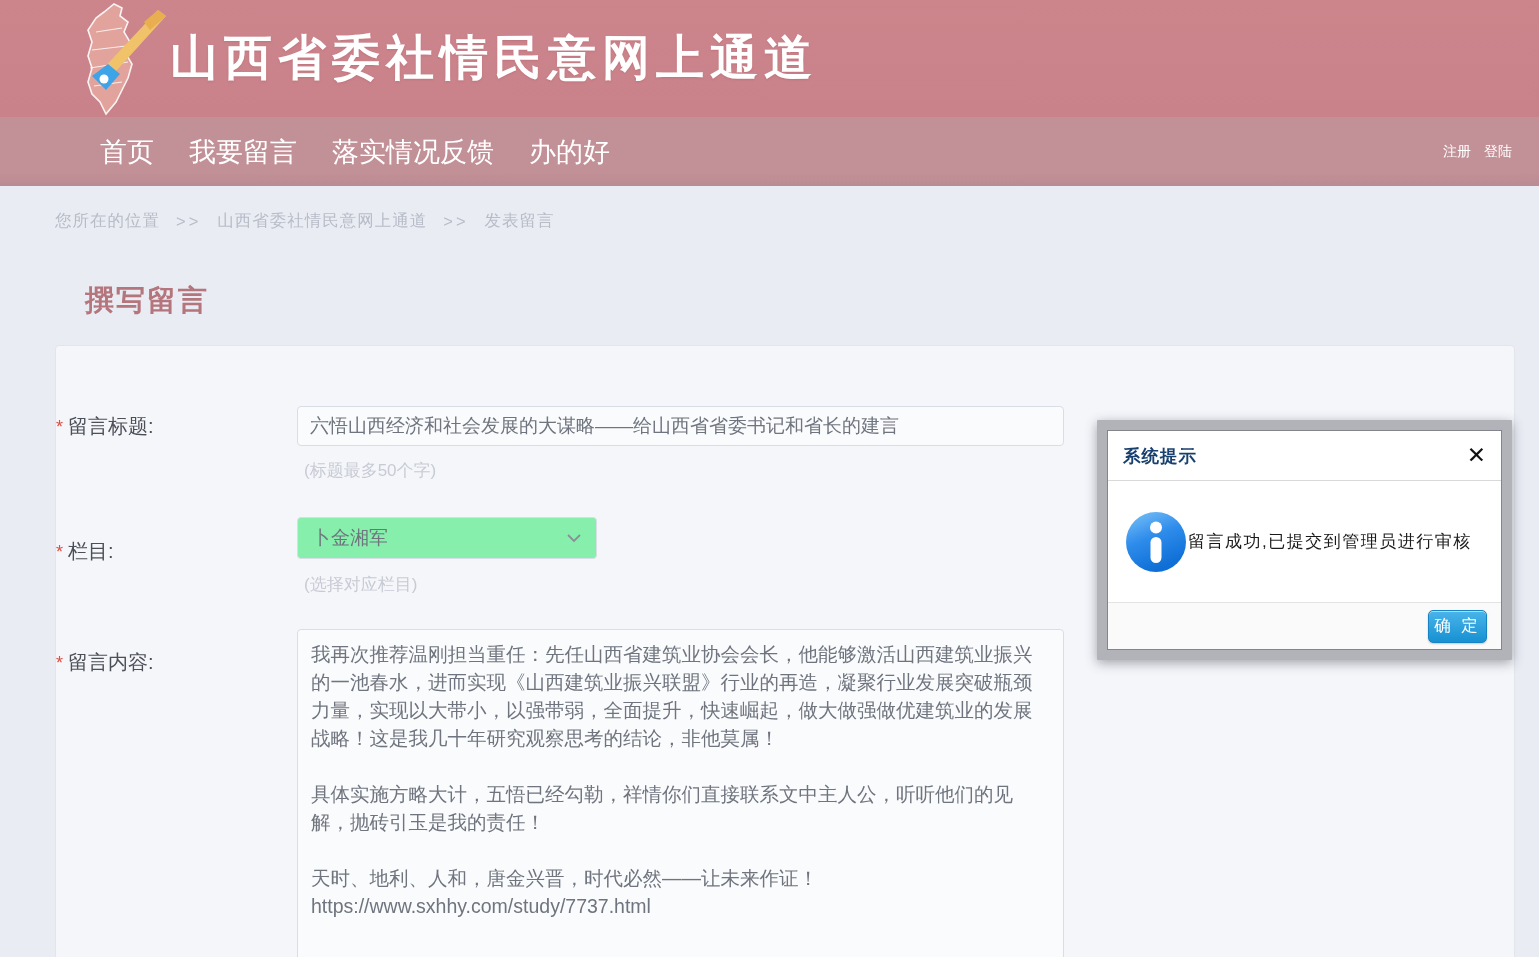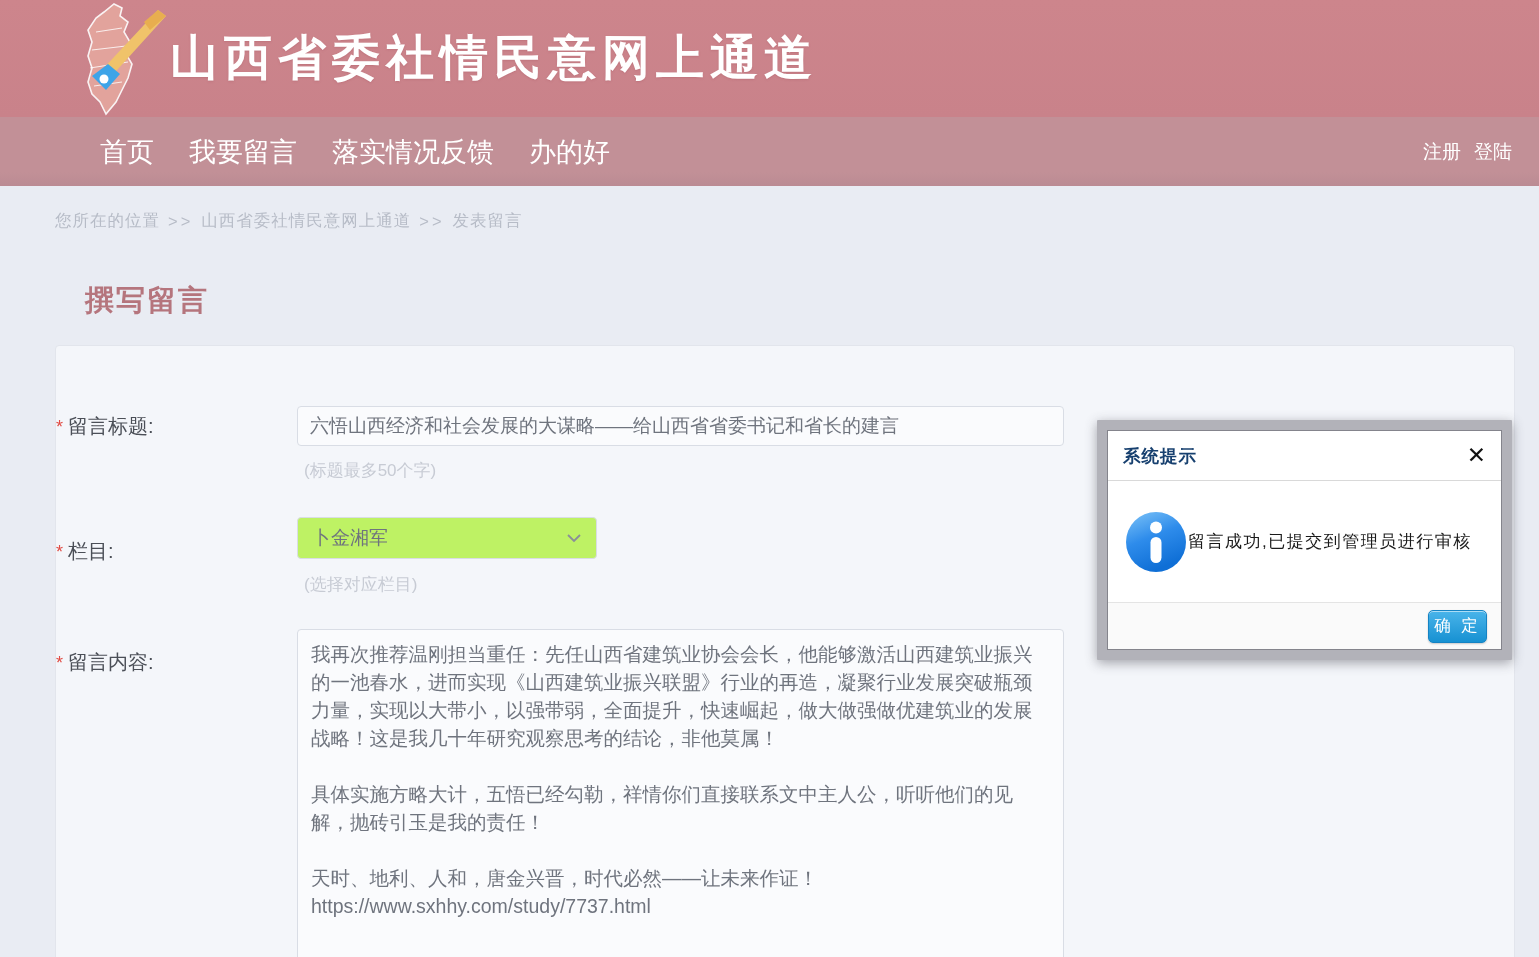--- a/index.html
+++ b/index.html
@@ -24,26 +24,26 @@
   }
   
   .nav {
     position:absolute; left:0; top:117px; width:1539px; height:69px;
     background:linear-gradient(#c29097 80%, #bb8b93);
     display:flex; align-items:center;
   }
   .nav-items { display:flex; gap:35px; margin-left:100px; }
   .nav-item { color:#ffffff; font-size:27px; cursor:pointer; white-space:nowrap; }
   .nav-auth { margin-left:auto; margin-right:27px; display:flex; gap:13px; }
-  .nav-auth .nav-item { font-size:19px;font-family:Liberation Mono, monospace; }
+  .nav-auth .nav-item { font-size:14px;font-family:Liberation Mono, monospace; }
   
   .breadcrumb {
     position:absolute; left:55px; top:210px;
     font-size:16.5px; color:#b7bcc7; letter-spacing:1px;
-    display:flex; gap:8px; align-items:center; white-space:nowrap;
+    display:flex; gap:16px; align-items:center; white-space:nowrap;
   }
   .breadcrumb .sep { letter-spacing:3px; }
   
   .page-title {
     position:absolute; left:85px; top:281px;
     font-size:29px; font-weight:bold; color:#b5757d; letter-spacing:2px;
   }
   
   .form-panel {
     position:absolute; left:55px; top:345px; width:1460px; height:680px;
@@ -59,21 +59,21 @@
   }
   .text-input {
     position:absolute; left:241px; width:767px; height:40px;
     background:#fafbfd; border:1px solid #d9dde5; border-radius:4px;
     padding:0 12px; font-size:19px; color:#6f747e;
     font-family:"Liberation Sans","DejaVu Sans",sans-serif;
     outline:none;
   }
   .select-box {
     position:absolute; left:241px; width:300px; height:42px;
-    background:#bef264; border:1px solid #d9dde5; border-radius:4px;
+    background:#86efac; border:1px solid #d9dde5; border-radius:4px;
     display:flex; align-items:center; padding:0 14px;
     font-size:19px; color:#6f747e; cursor:pointer;
   }
   .select-box .chev { margin-left:auto; width:16px; height:16px; }
   .content-area {
     position:absolute; left:241px; top:283px; width:767px; height:390px;
     background:#fafbfd; border:1px solid #d9dde5; border-radius:4px;
     padding:10px 13px; font-size:19.5px; color:#6f747e; line-height:28px;
     font-family:"Liberation Sans","DejaVu Sans",sans-serif;
     resize:none; outline:none; overflow:hidden;

